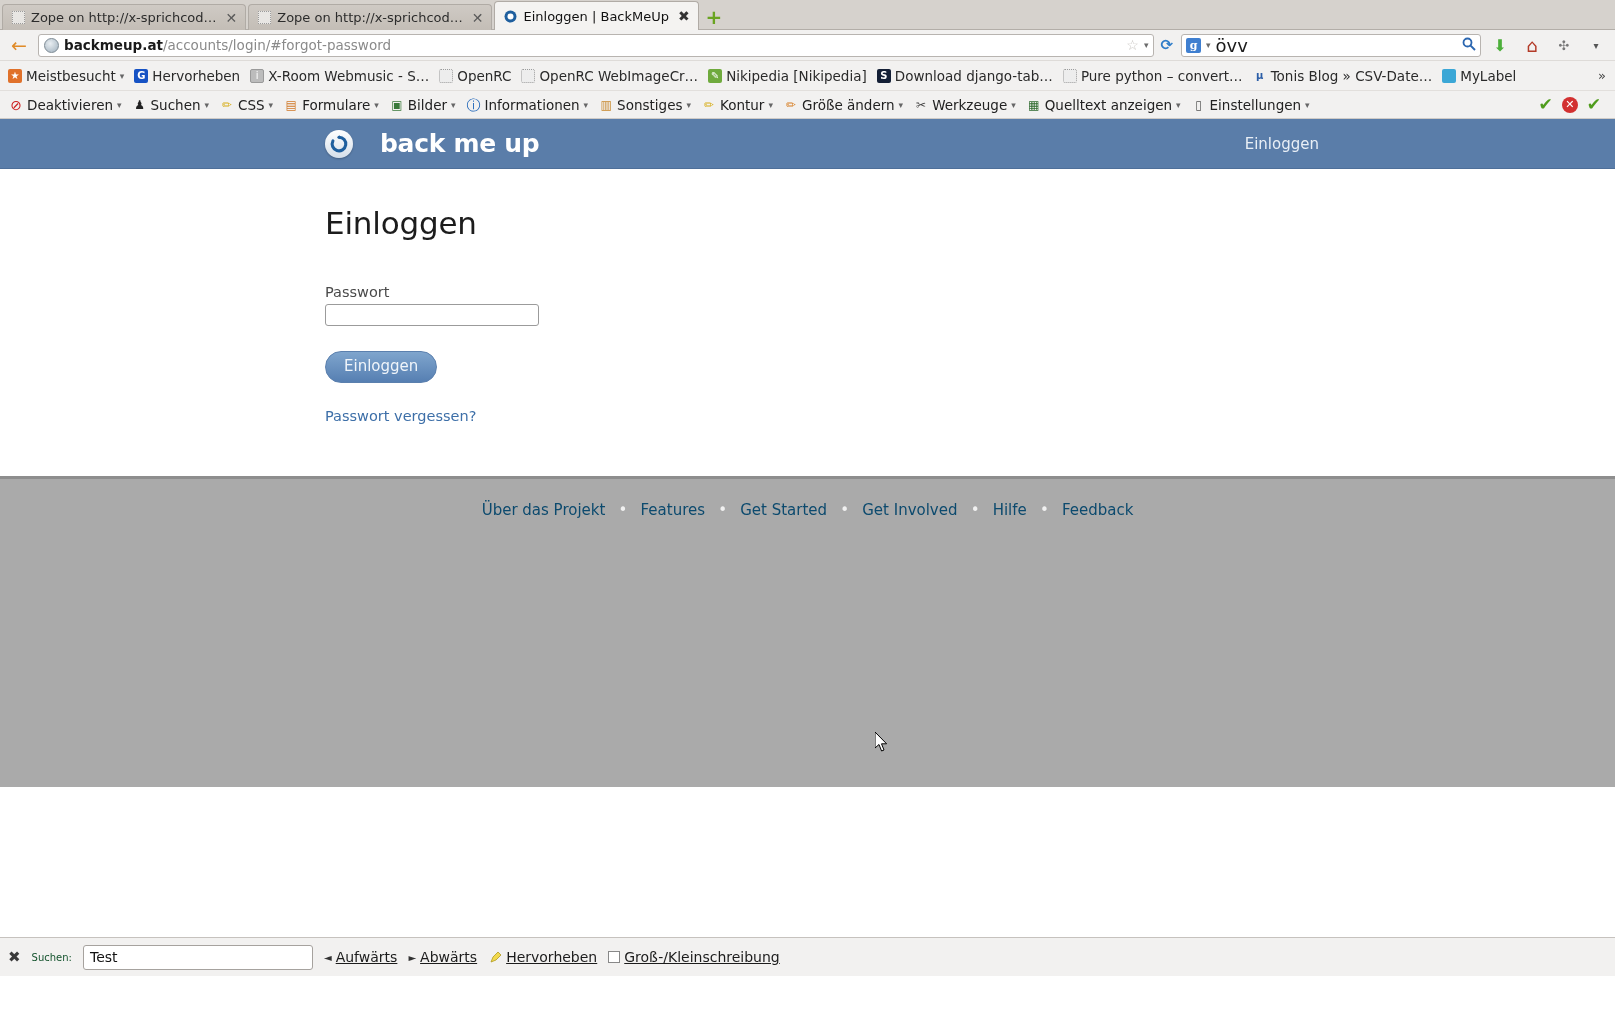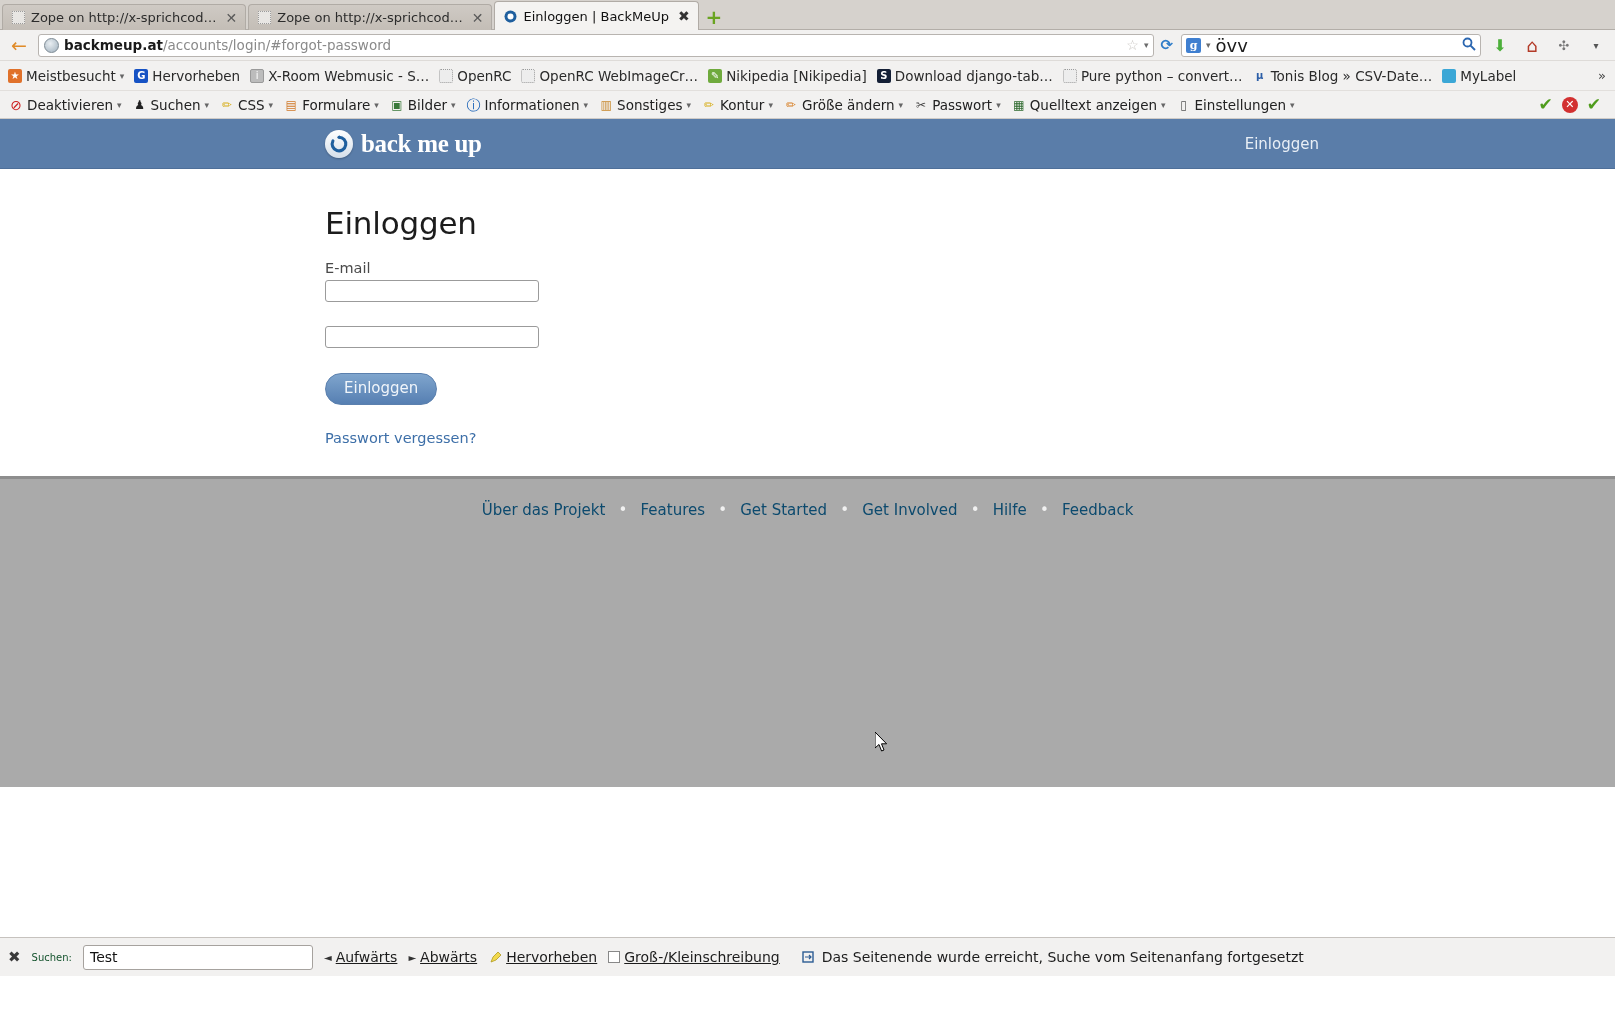--- a/index.html
+++ b/index.html
@@ -77,21 +77,21 @@
   .dvi{width:14px;height:14px;display:flex;align-items:center;justify-content:center;font-size:12px;line-height:1;flex:none;}
   .dvright{margin-left:auto;display:flex;align-items:center;gap:9px;padding-right:10px;flex:none;}
   .ok{color:#4f9c1c;font-size:17px;font-weight:bold;line-height:1;}
   .err{width:16px;height:16px;border-radius:50%;background:#d23030;color:#fff;font-size:11px;
        font-weight:bold;display:flex;align-items:center;justify-content:center;line-height:1;}
 
   
   .viewport{width:1615px;height:818px;background:#fff;position:relative;overflow:hidden;}
   .site-header{height:50px;background:#5a7da9;display:flex;align-items:center;
                border-bottom:1px solid #4e6f99;box-sizing:border-box;}
-  .brand{display:flex;align-items:flex-start;gap:8px;margin-left:325px;font-family:Liberation Serif, serif;}
+  .brand{display:flex;align-items:flex-end;gap:27px;margin-left:325px;}
   .brand-mark{width:28px;height:28px;border-radius:50%;
       background:linear-gradient(#ffffff,#d5dfe9);
       display:flex;align-items:center;justify-content:center;
       box-shadow:0 1px 2px rgba(0,0,0,.25);}
   .brand-mark svg{display:block;}
   .brand-text{color:#fff;font-size:25px;font-weight:bold;letter-spacing:-.3px;}
   .nav-right{margin-left:auto;margin-right:296px;}
   .nav-right a{color:#e9eff6;font-size:15px;text-decoration:none;}
 
   .content{padding:36px 0 0 325px;background:#fff;height:307px;box-sizing:border-box;}
@@ -269,21 +269,21 @@
         <span>Kontur</span>
         <span class="bmcaret">▾</span>
       </div>
     <div class="dv">
         <span class="dvi" style="color:#d8822a">✏</span>
         <span>Größe ändern</span>
         <span class="bmcaret">▾</span>
       </div>
     <div class="dv">
         <span class="dvi" style="color:#444">✂</span>
-        <span>Passwort</span>
+        <span>Werkzeuge</span>
         <span class="bmcaret">▾</span>
       </div>
     <div class="dv">
         <span class="dvi" style="color:#2f6a2f">▦</span>
         <span>Quelltext anzeigen</span>
         <span class="bmcaret">▾</span>
       </div>
     <div class="dv">
         <span class="dvi" style="color:#555">▯</span>
         <span>Einstellungen</span>
@@ -310,28 +310,25 @@
       <span class="brand-text">back me up</span>
     </div>
     <div class="nav-right">
       <a href="#">Einloggen</a>
     </div>
   </div>
 
   <div class="content">
     <h1 class="page-title">Einloggen</h1>
 
+
+    <div class="gap"></div>
+
     <div>
-      <div class="field-label">E-mail</div>
-      <input class="field-input" type="text" value="" style="">
-    </div>
-
-    <div class="gap"></div>
-
-    <div>
+      <div class="field-label">Passwort</div>
       <input class="field-input" type="password" value="" style="">
     </div>
 
     <div><span class="login-btn">Einloggen</span></div>
     <a class="forgot" href="#">Passwort vergessen?</a>
   </div>
 
   <div class="site-footer">
     <a href="#">Über das Projekt</a>
     <span class="dot">•</span>
@@ -370,22 +367,13 @@
       <svg width="13" height="13" viewBox="0 0 13 13">
           <polygon points="2,11 4,6 9,1 12,4 7,9" fill="#f2d94e" stroke="#b09a20" stroke-width=".8"></polygon>
         </svg>
     </span>
     <u>Hervorheben</u>
   </span>
   <span class="fbtn">
     <span class="chk"></span>
     <u>Groß-/Kleinschreibung</u>
   </span>
-  <span class="fstatus">
-    <span class="fsicon">
-      <svg width="14" height="14" viewBox="0 0 14 14">
-          <rect x="2" y="2" width="10" height="10" fill="none" stroke="#2c5c93" stroke-width="1.4"></rect>
-          <path d="M4 7h6M8 5l2 2-2 2" fill="none" stroke="#2c5c93" stroke-width="1.2"></path>
-        </svg>
-    </span>
-    <span>Das Seitenende wurde erreicht, Suche vom Seitenanfang fortgesetzt</span>
-  </span>
 </div>
 
 </body></html>

